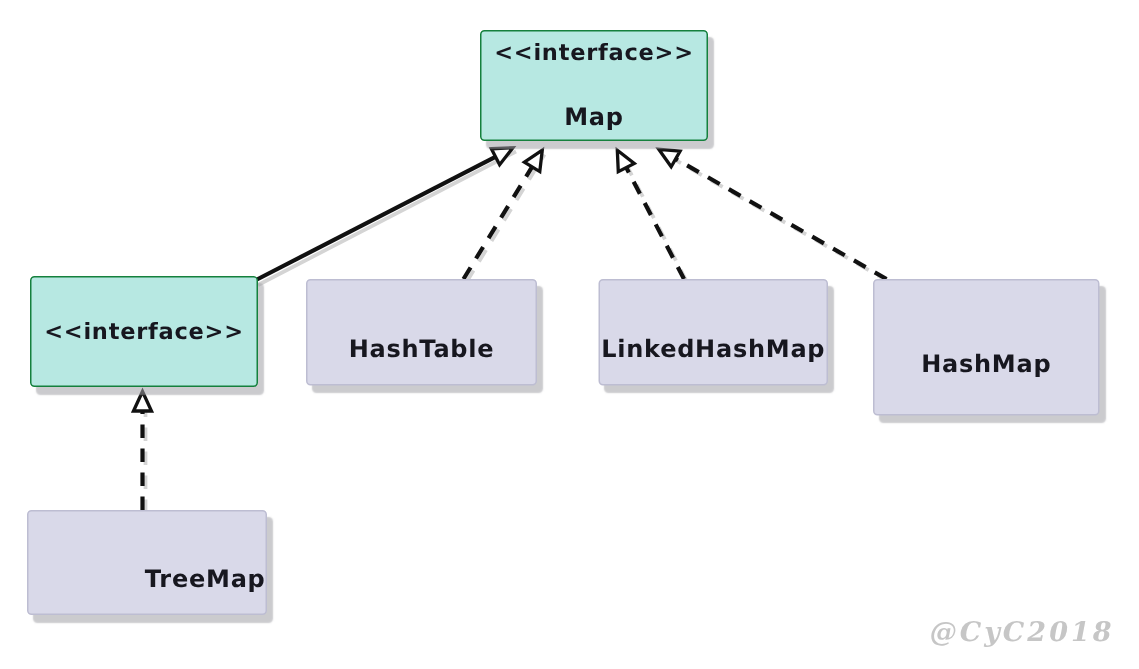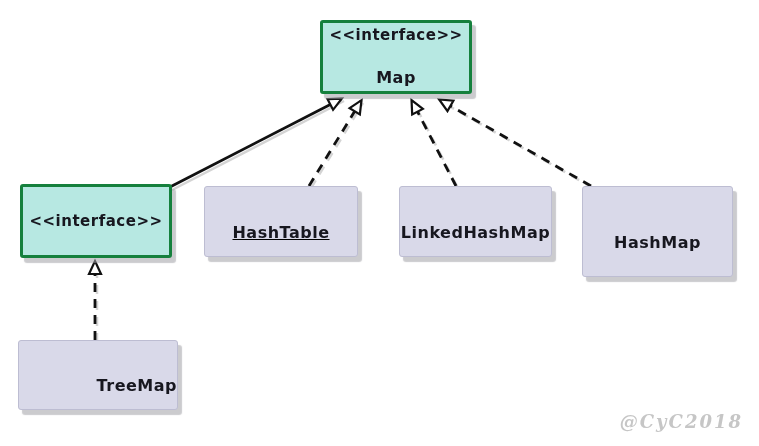--- a/index.html
+++ b/index.html
@@ -24,21 +24,21 @@
     align-items: center;
     justify-content: center;
     box-sizing: border-box;
     border-radius: 3px;
     box-shadow: 4px 5px 1px rgba(160,160,165,0.55);
     text-align: center;
     line-height: 1.35;
   }
   .node.interface {
     background: #b7e8e2;
-    border: 3px solid #15803d;
+    border: 1px solid #15803d;
   }
   .node.class {
     background: #d9d9e9;
     border: 1px solid #bdbdd2;
   }
   .stereotype {
     font-size: 15px;
     font-weight: bold;
     color: #17171f;
     letter-spacing: 0.5px;
@@ -95,21 +95,21 @@
 
   <div class="node interface" style="left:320px; top:20px; width:152px; height:74px;">
     <div class="stereotype">&lt;&lt;interface&gt;&gt;</div>
     <div class="nodename">Map</div>
   </div>
 
   <div class="node interface" style="left:20px; top:184px; width:152px; height:74px;">
     <div class="stereotype">&lt;&lt;interface&gt;&gt;</div>
   </div>
 
-  <div class="node class" style="left:204px; top:186px; width:154px; height:71px;text-decoration:underline;">
+  <div class="node class" style="left:204px; top:186px; width:154px; height:71px;">
     <div class="nodename">HashTable</div>
   </div>
 
   <div class="node class" style="left:399px; top:186px; width:153px; height:71px;">
     <div class="nodename">LinkedHashMap</div>
   </div>
 
   <div class="node class" style="left:582px; top:186px; width:151px; height:91px;">
     <div class="nodename">HashMap</div>
   </div>

